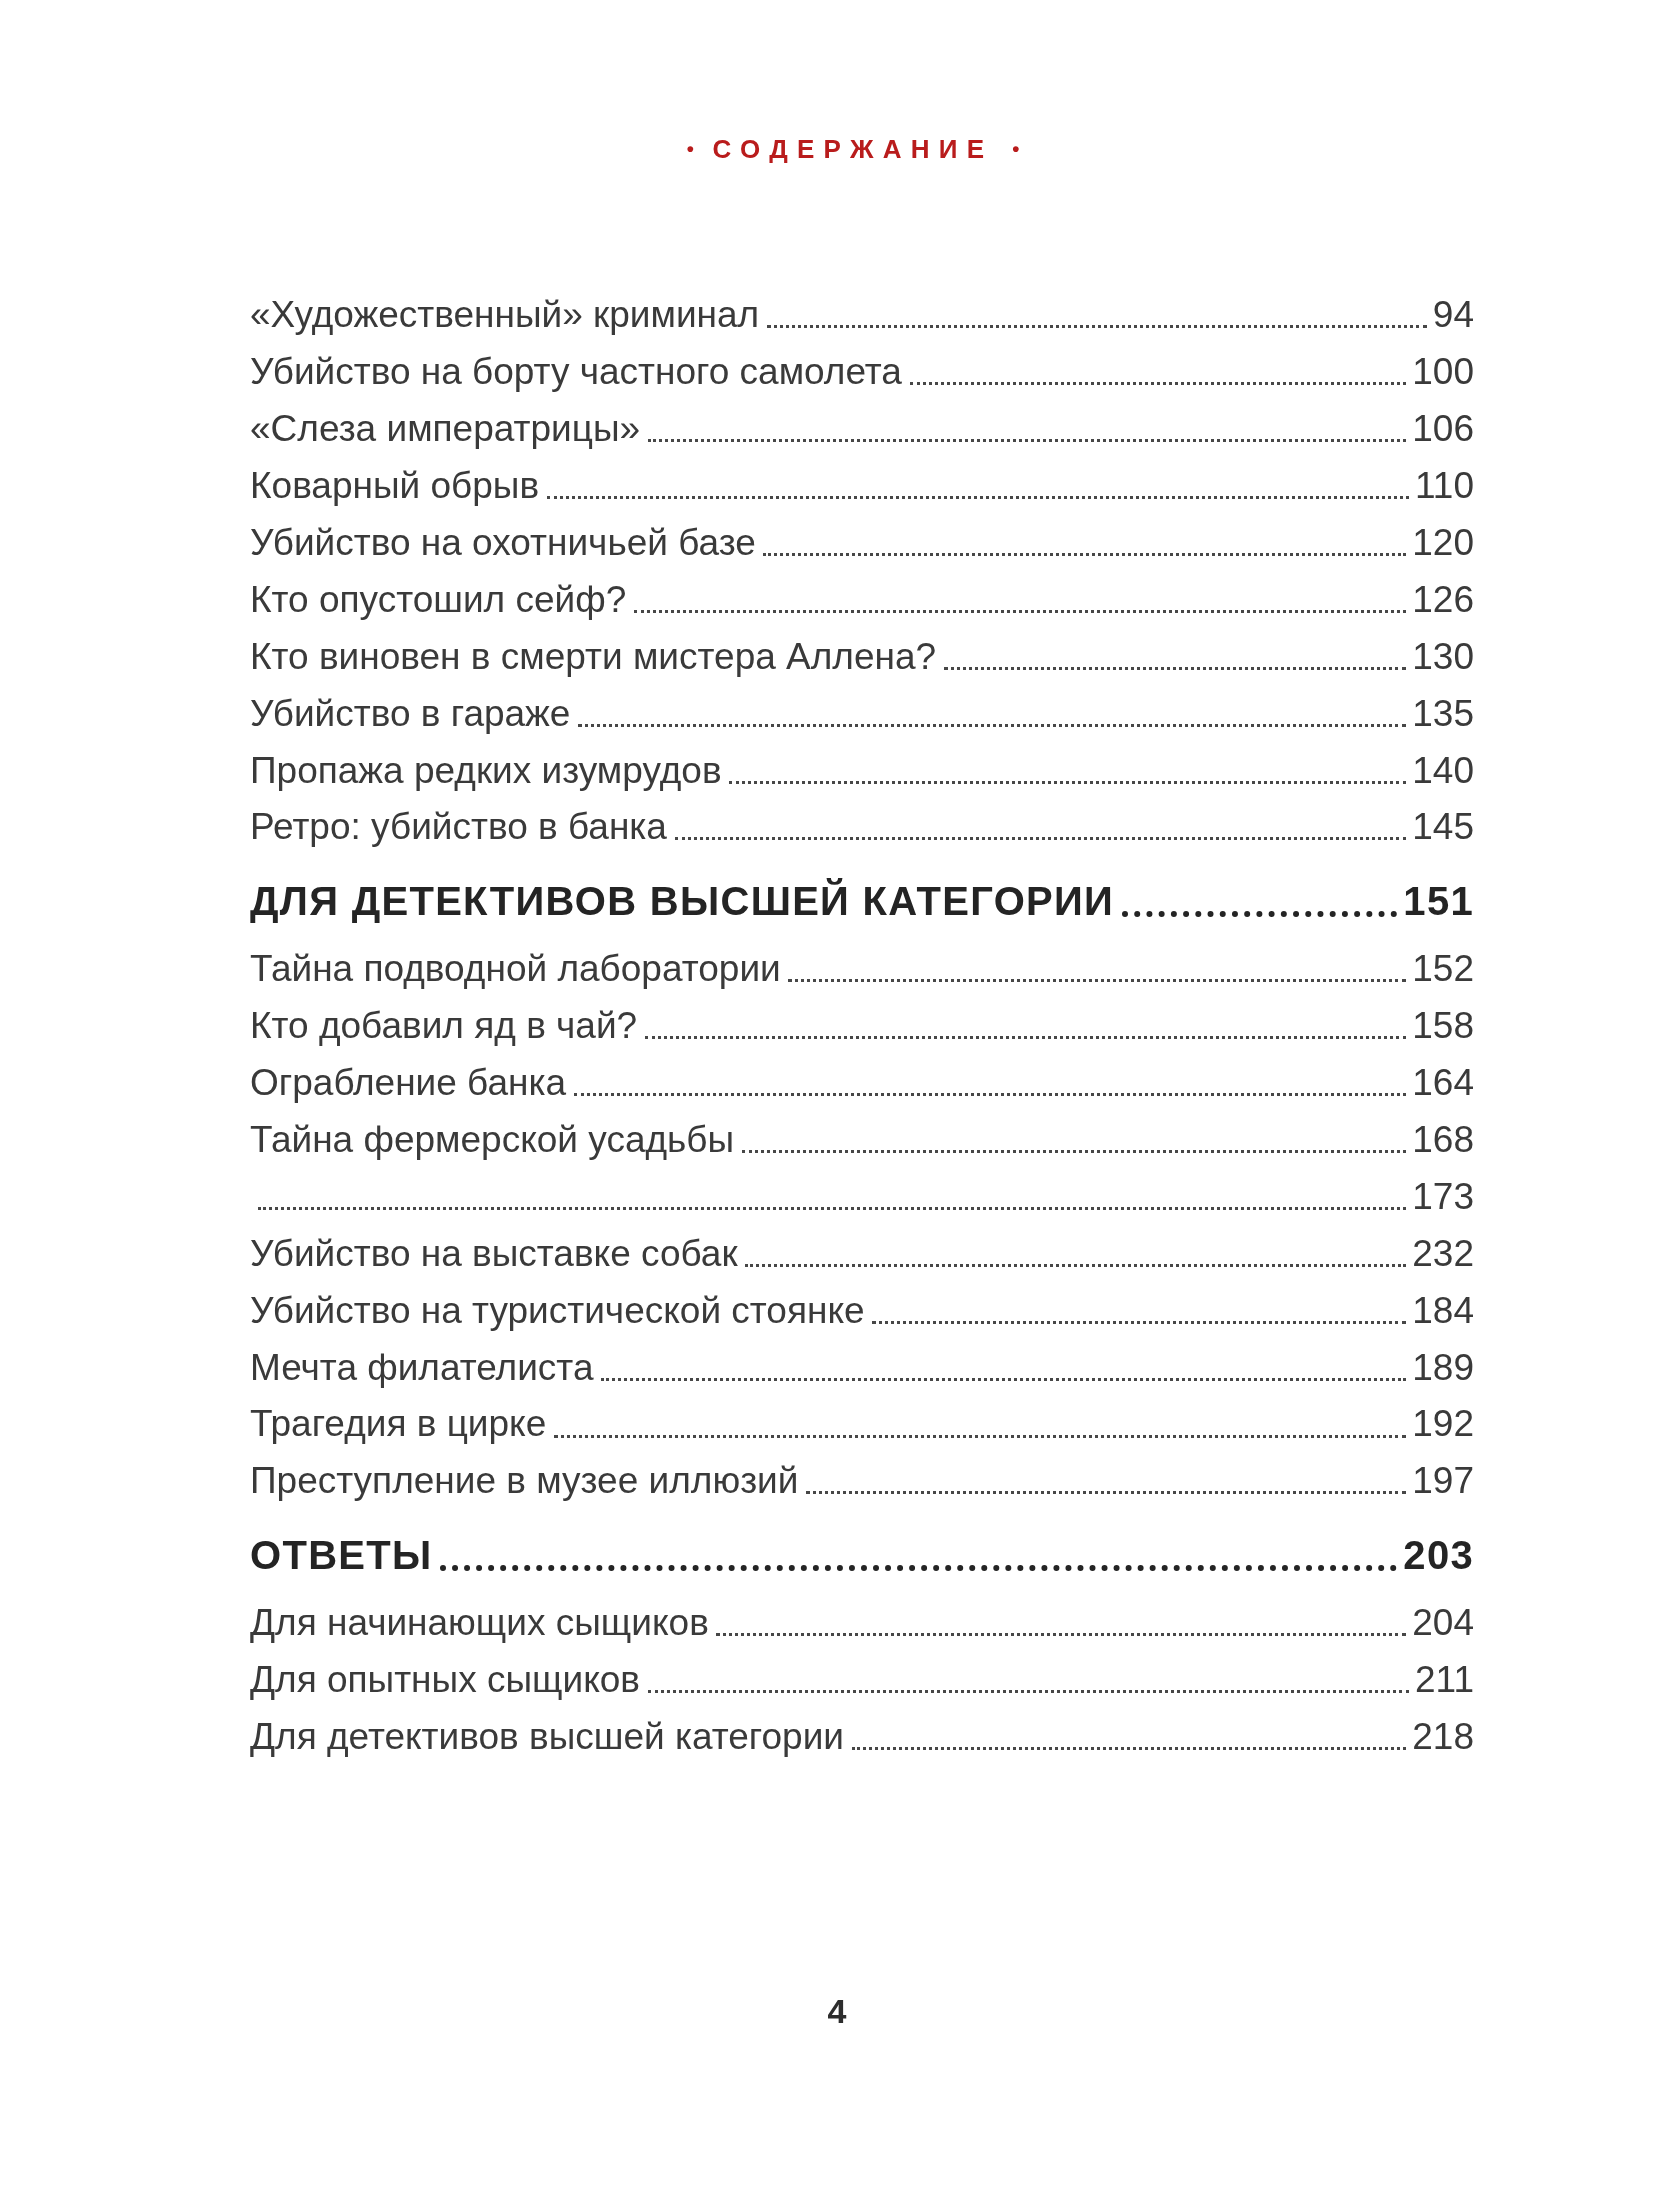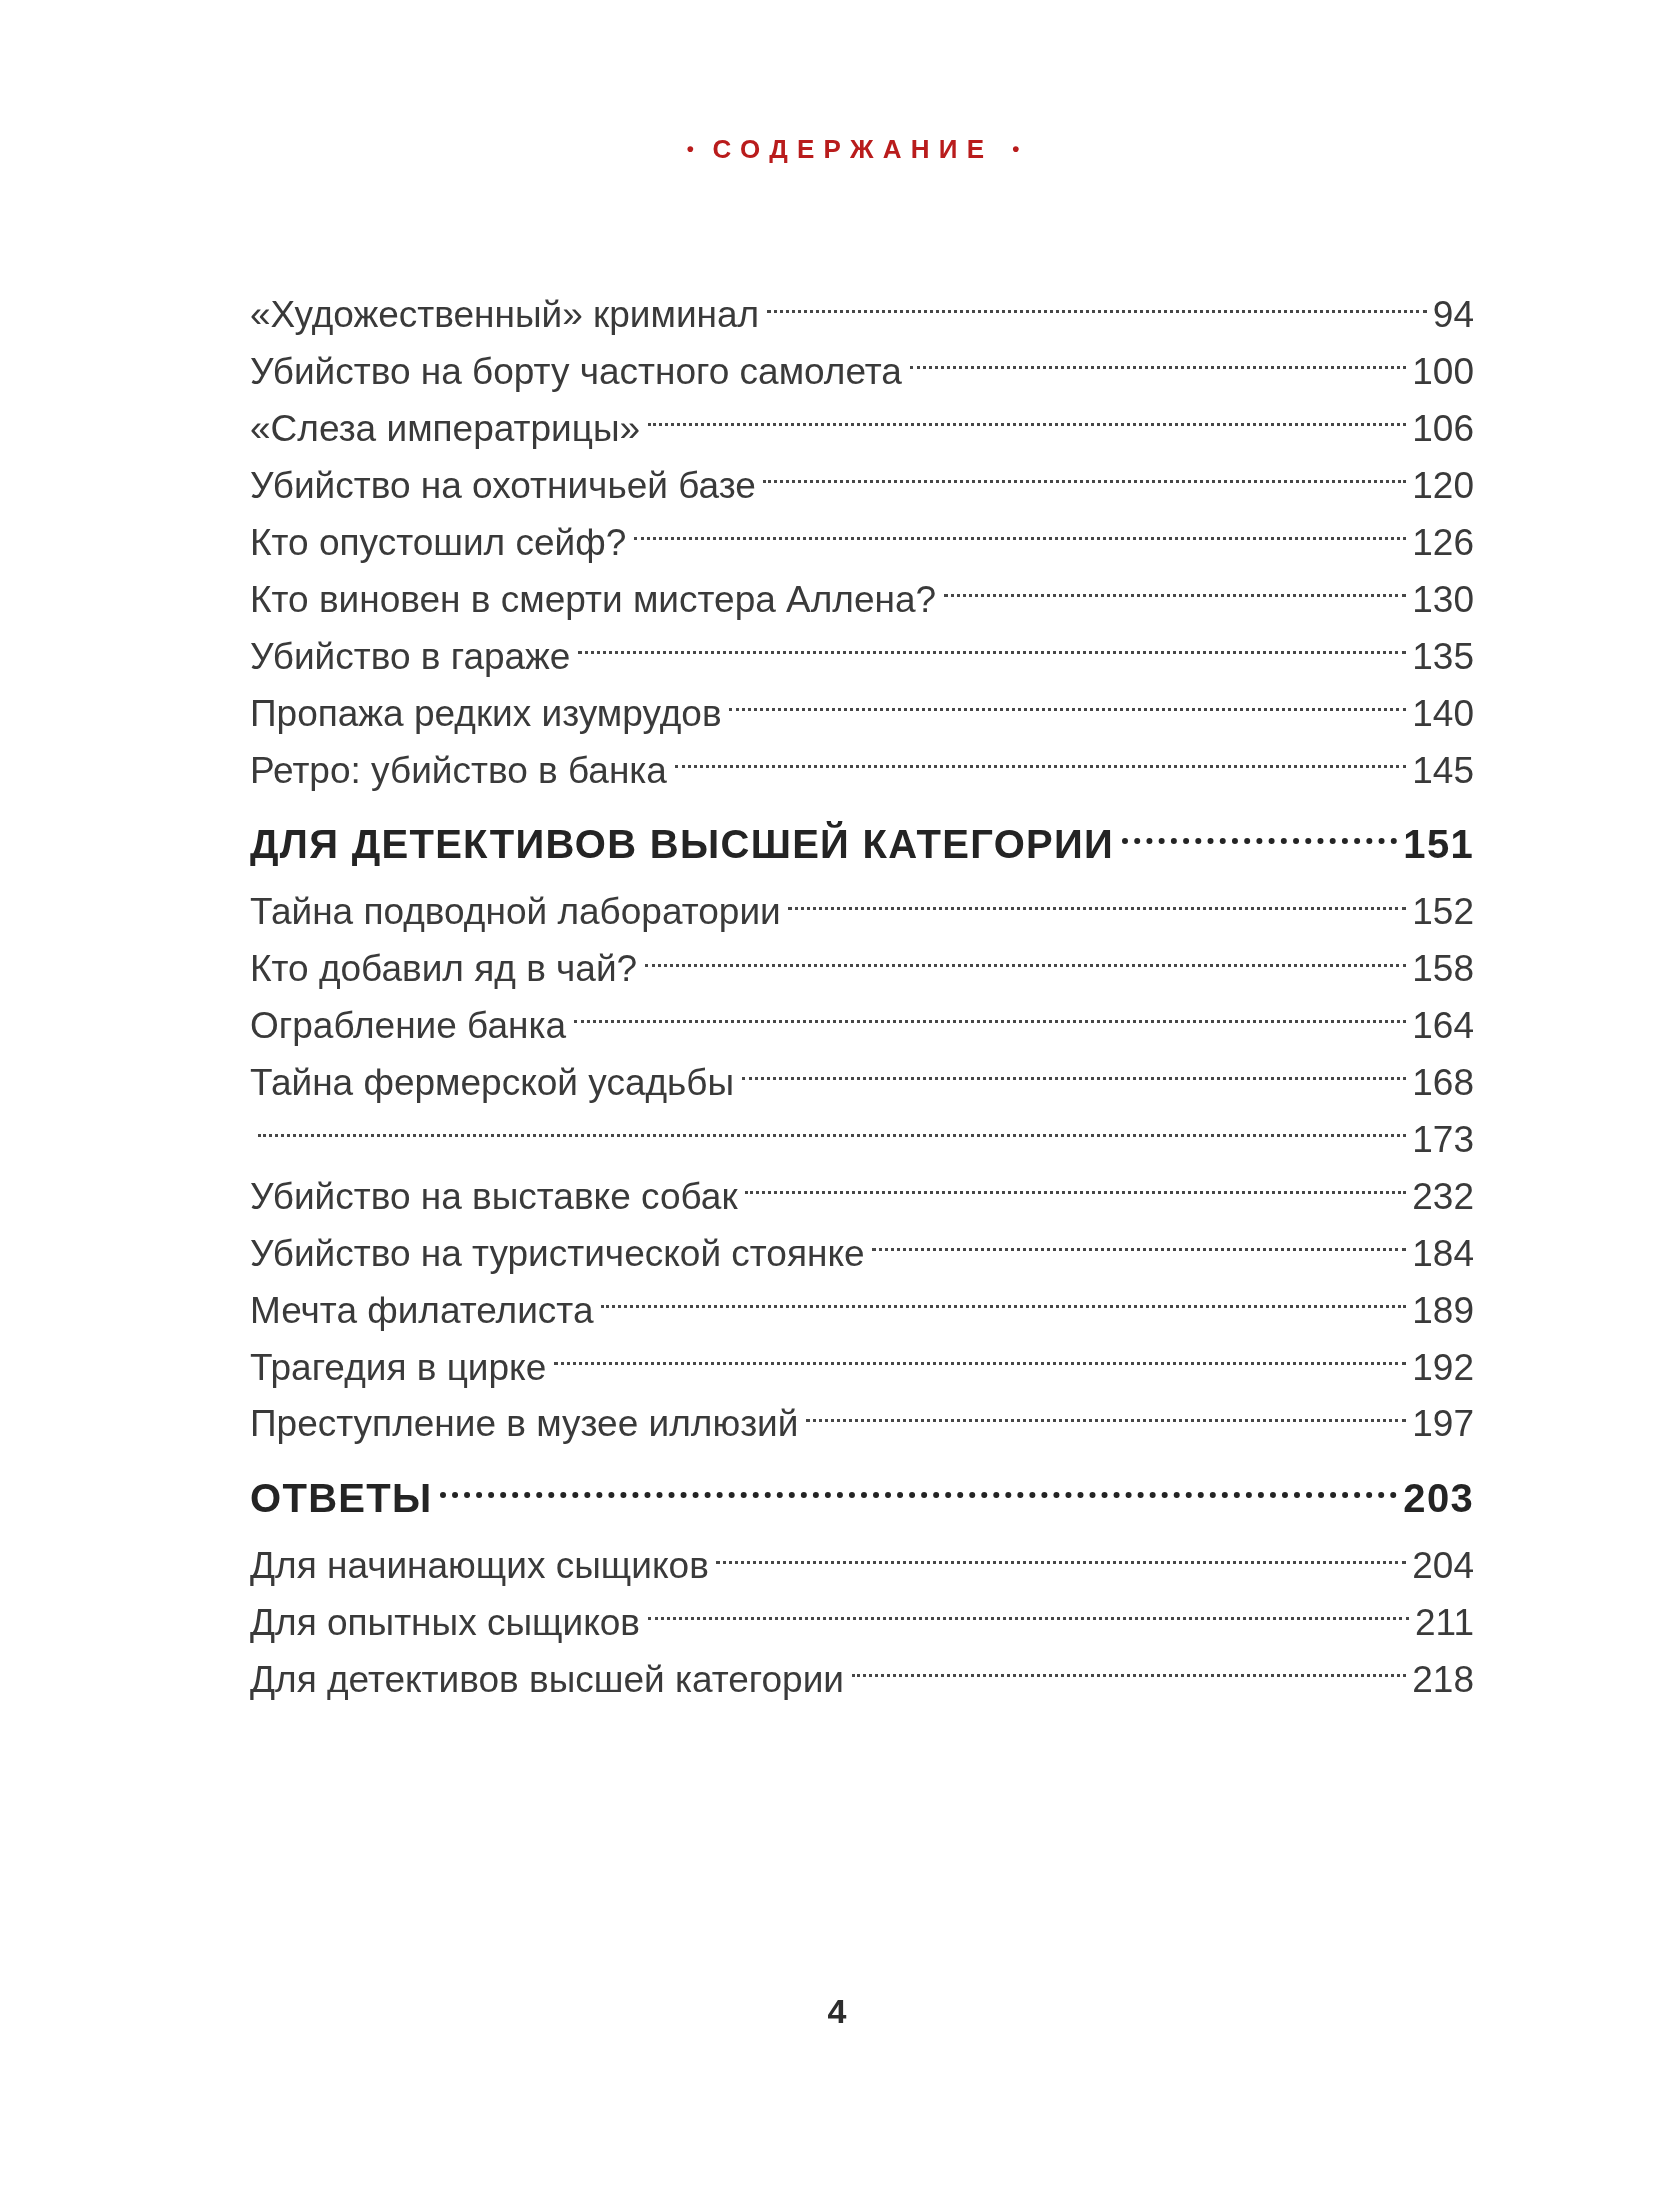--- a/index.html
+++ b/index.html
@@ -38,21 +38,21 @@
 
   
   .toc {
     position: absolute;
     top: 294px;
     left: 250px;
     width: 1224px;
   }
   .toc-row {
     display: flex;
-    align-items: center;
+    align-items: flex-end;
     font-size: 37px;
     line-height: 1.15;
     margin-bottom: 14.4px;
     font-weight: 400;
   }
   .toc-title {
     white-space: nowrap;
   }
   .leader {
     flex: 1;
@@ -109,20 +109,25 @@
     <span class="toc-title">Убийство на борту частного самолета</span>
     <span class="leader"></span>
     <span class="toc-page">100</span>
   </div>
     <div class="toc-row">
     <span class="toc-title">«Слеза императрицы»</span>
     <span class="leader"></span>
     <span class="toc-page">106</span>
   </div>
     <div class="toc-row">
+    <span class="toc-title">Коварный обрыв</span>
+    <span class="leader"></span>
+    <span class="toc-page">110</span>
+  </div>
+    <div class="toc-row">
     <span class="toc-title">Убийство на охотничьей базе</span>
     <span class="leader"></span>
     <span class="toc-page">120</span>
   </div>
     <div class="toc-row">
     <span class="toc-title">Кто опустошил сейф?</span>
     <span class="leader"></span>
     <span class="toc-page">126</span>
   </div>
     <div class="toc-row">

